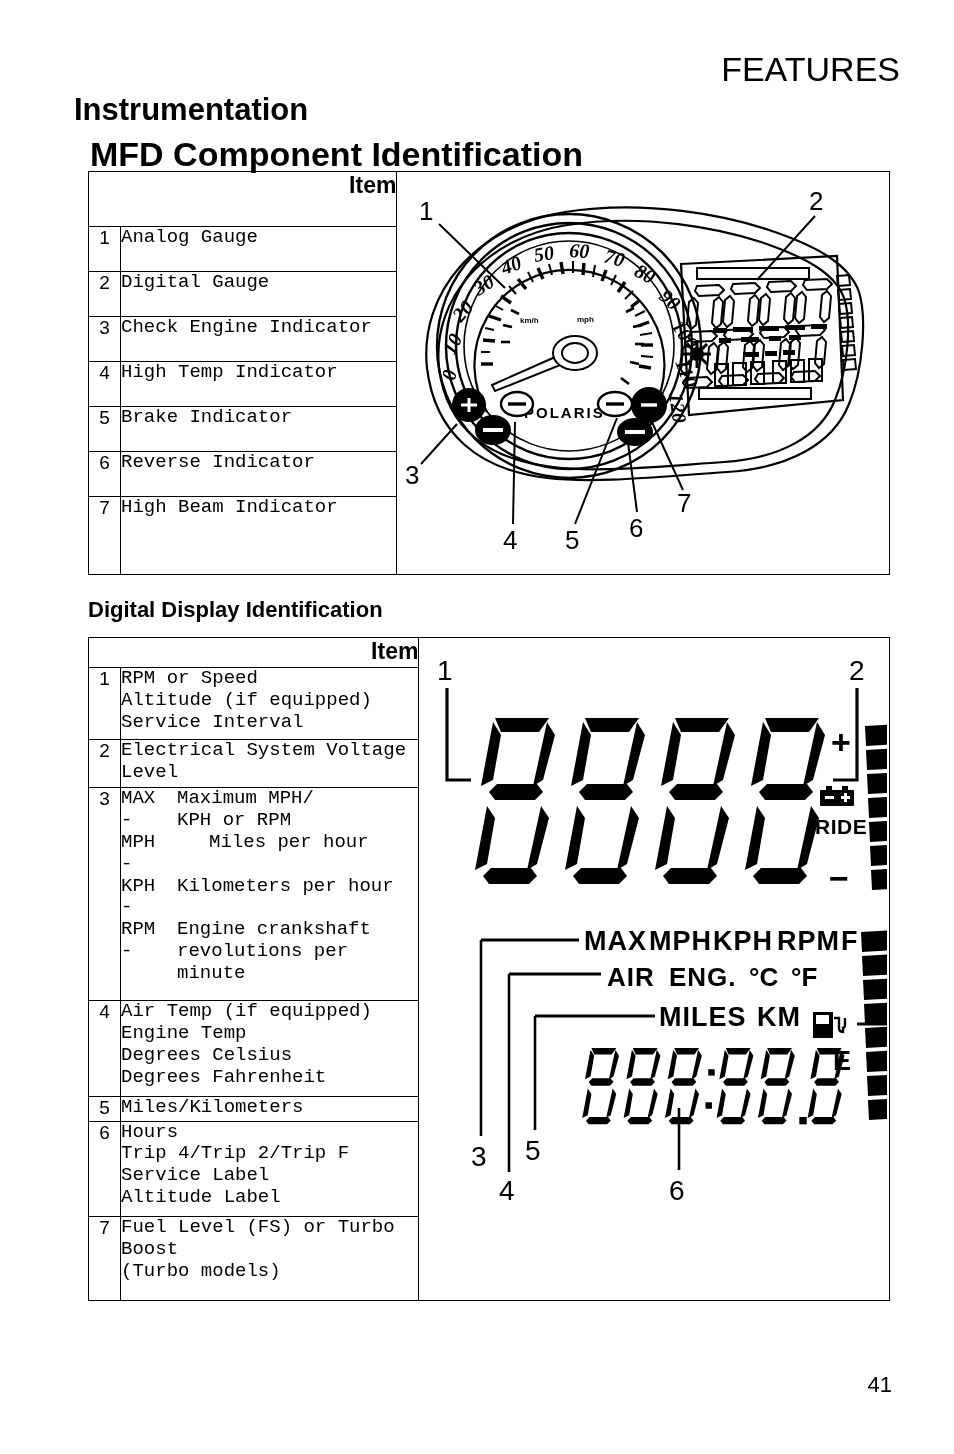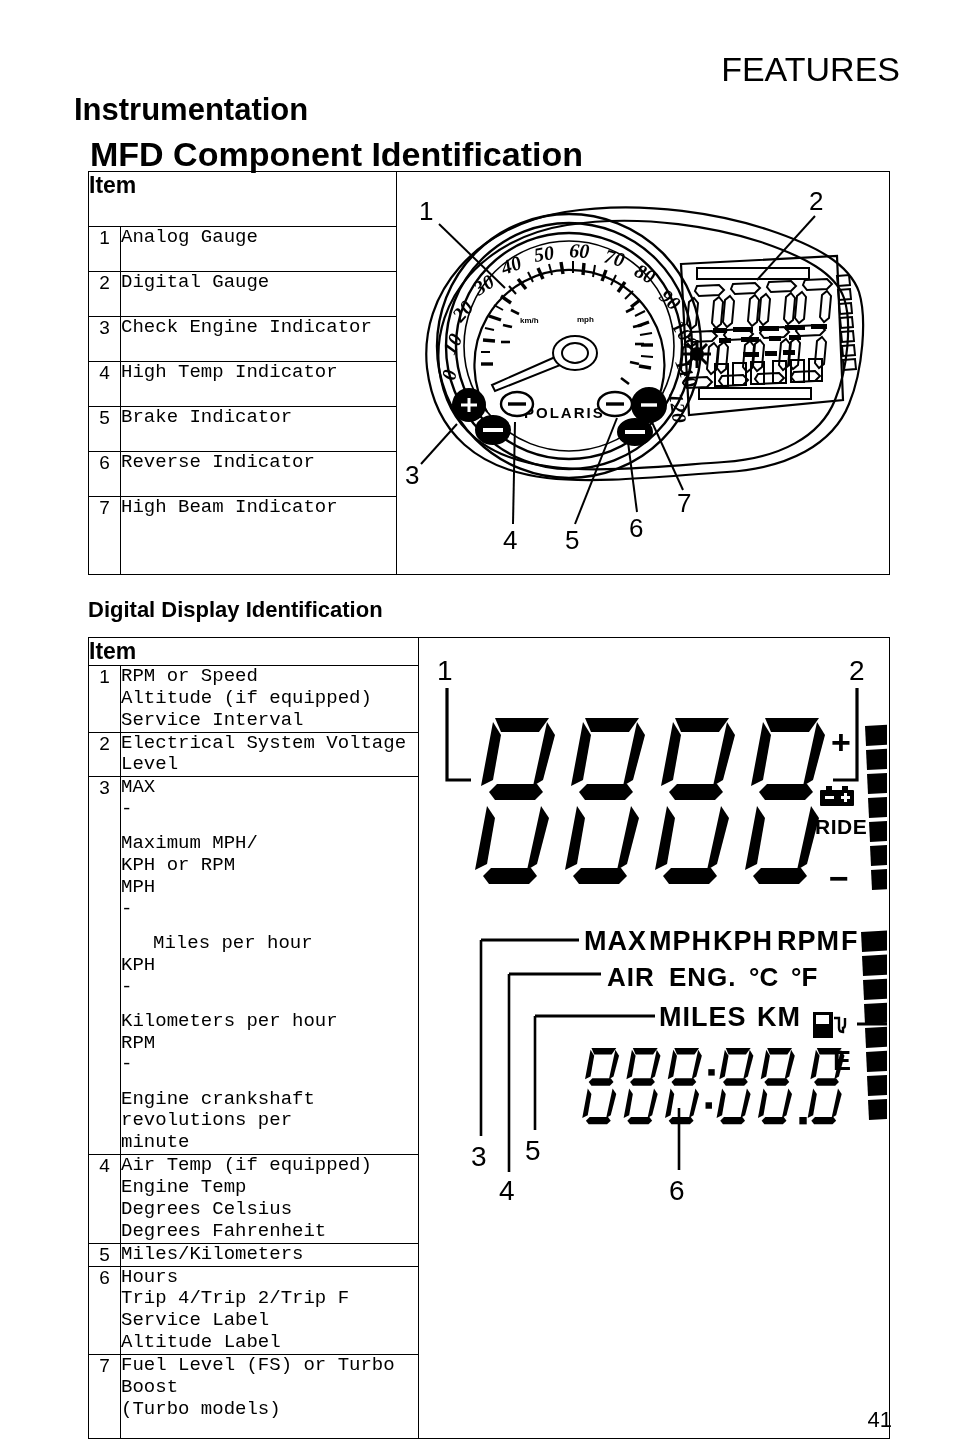--- a/index.html
+++ b/index.html
@@ -69,54 +69,53 @@
     padding-top: 6px;
     font-weight: normal;
     font-size: 19px;
   }
   .label-cell {
     padding: 6px 0 6px 10px;
     line-height: 1.15;
     font-family: Liberation Mono, monospace;
   }
   .item-header {
-    text-align: left;
+    text-align: right;
     font-size: 23px;
     font-weight: bold;
     padding: 10px 0 22px 0;
   }
   .thick-top { border-top-width: 3px; }
   .diagram-cell { padding: 0; position: relative; }
 
   
   #table-mfd { top: 171px; left: 88px; width: 802px; }
   #table-mfd .col-num   { width: 32px; }
   #table-mfd .col-label { width: 276px; }
   #table-mfd .col-diag  { width: 492px; }
 
   
   #table-digital { top: 637px; left: 88px; width: 802px; }
   #table-digital .col-num   { width: 32px; }
   #table-digital .col-label { width: 298px; }
   #table-digital .col-diag  { width: 470px; }
 
   .sub-list { margin: 0; }
-  .sub-row { display: flex; line-height: 1.15; flex-direction: column; }
+  .sub-row { display: flex; line-height: 1.15; }
   .sub-key { width: 56px; flex: 0 0 56px; }
   .sub-val { flex: 1; }
 
   
   .diag-svg { display: block; }
 
   #page-number {
     position: absolute;
     right: 62px;
     top: 1372px;
     font-size: 22px;
-    margin-top: 35px;
   }
 </style>
 </head>
 <body>
 
 <div id="features-title">FEATURES</div>
 <div id="instrumentation-heading">Instrumentation</div>
 <div id="mfd-heading">MFD Component Identification</div>
 
 <table class="doc-table" id="table-mfd">

